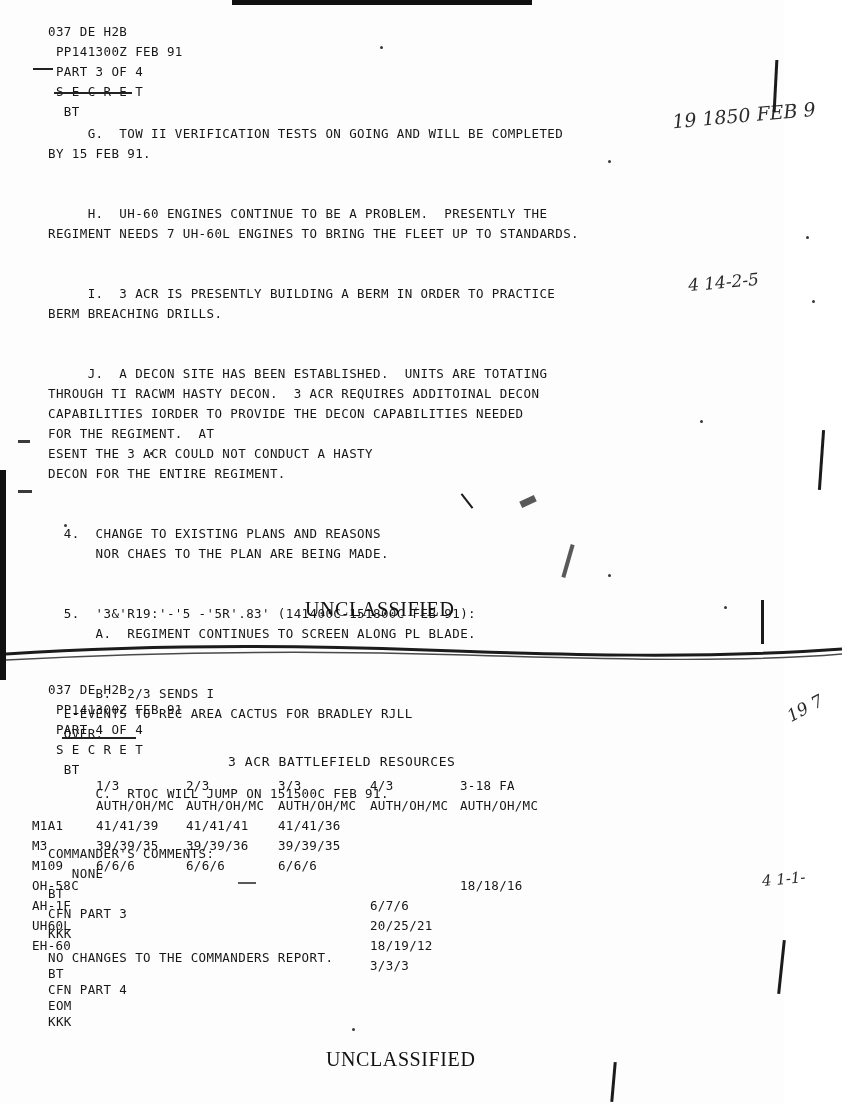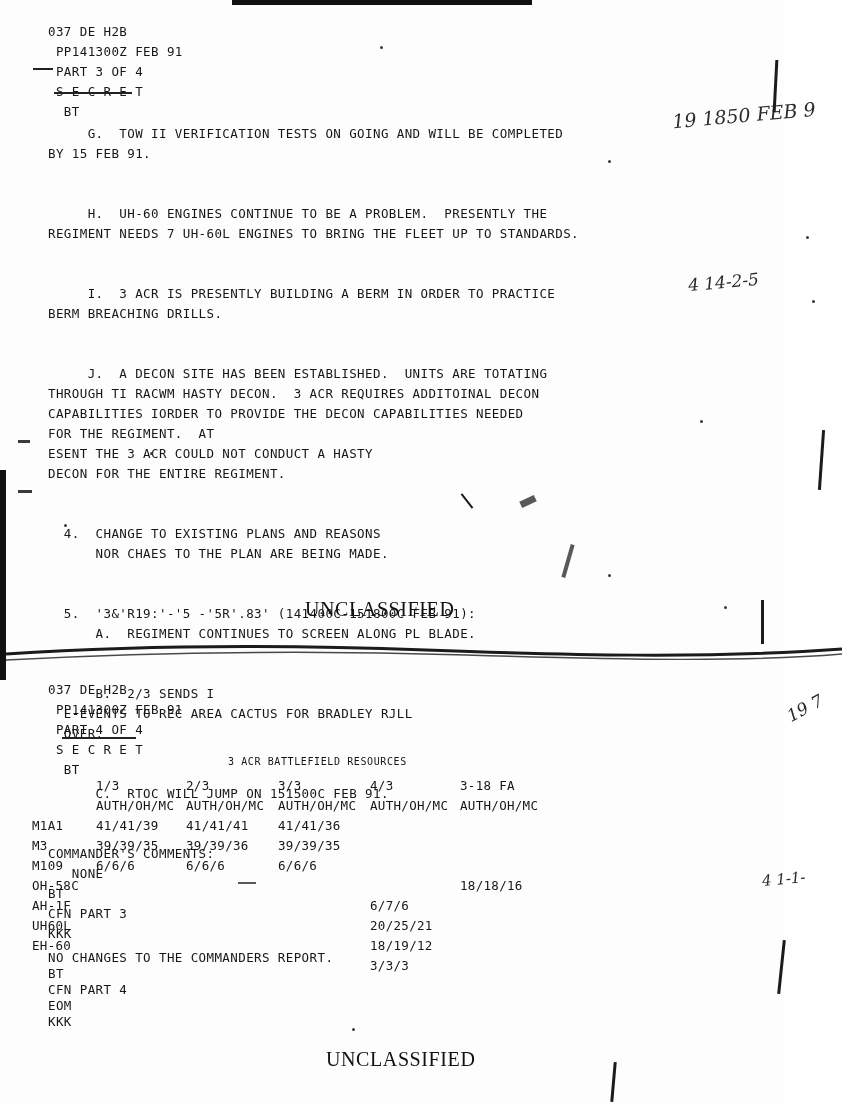--- a/index.html
+++ b/index.html
@@ -113,21 +113,21 @@
     overflow: hidden;
   }
   .fold svg { display:block; }
 
   
   .speck {
     position: absolute;
     background: #3a3a3a;
     border-radius: 50%;
   }
-  .tbl-title { position:absolute; left: 228px; top: 752px; font-size: 10px; letter-spacing:0.6px; }
+  .tbl-title { position:absolute; left: 228px; top: 752px; font-size: 13px; letter-spacing:0.6px; }
   .tbl { position:absolute; left: 32px; top: 778px; border-collapse: collapse; }
   .tbl td, .tbl th {
     font-family: "DejaVu Sans Mono", monospace;
     font-size: 12.5px;
     font-weight: normal;
     letter-spacing: 0.3px;
     padding: 0 6px 0 0;
     text-align: left;
     white-space: pre;
     height: 20px;

